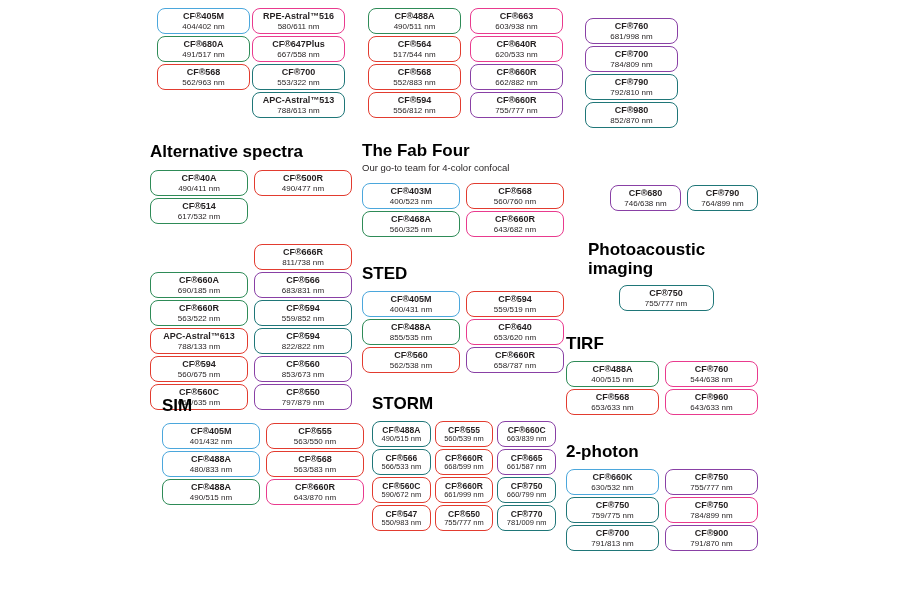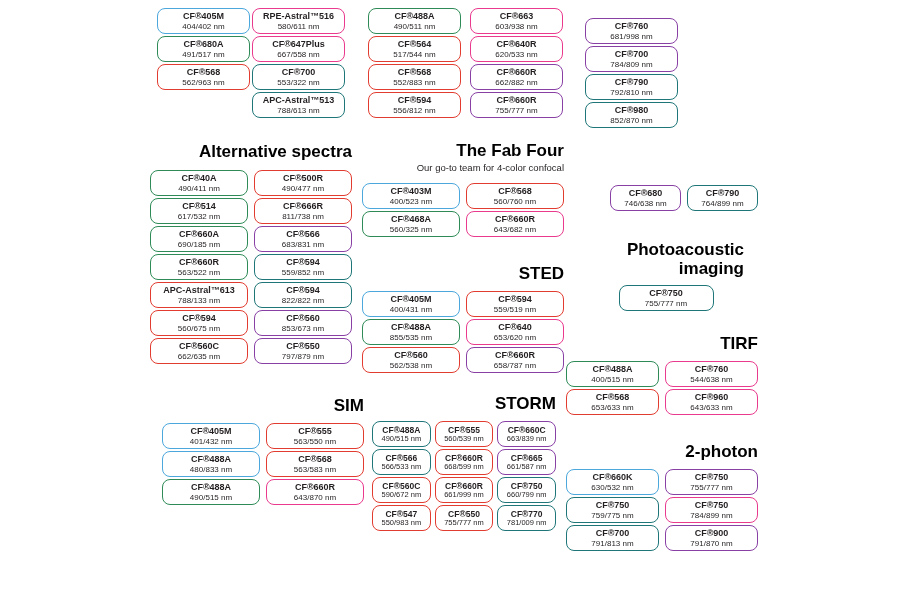--- a/index.html
+++ b/index.html
@@ -9,21 +9,21 @@
   }
   .abs{position:absolute;}
   
   .col{display:flex;flex-direction:column;gap:2px;width:93px;}
   #top1{left:157px;top:8px;}
   #top2{left:252px;top:8px;}
   #top3{left:368px;top:8px;}
   #top4{left:470px;top:8px;}
   #top5{left:585px;top:18px;}
   
-  section{text-align:right;}
+  section{text-align:left;}
   h2{font-size:17px;line-height:19px;margin:0;font-weight:700;color:#000;}
   .sub{font-size:9.5px;line-height:12px;margin:2px 0 0;color:#231f20;}
   .grid{display:grid;gap:2px 6px;margin-top:8px;}
   .cols2{grid-template-columns:repeat(2,1fr);}
   .cols3{grid-template-columns:repeat(3,1fr);}
   .withsub .grid{margin-top:9px;}
   #alt{left:150px;top:142px;width:202px;}
   #fab{left:362px;top:141px;width:202px;}
   #sted{left:362px;top:264px;width:202px;}
   #sim{left:162px;top:396px;width:202px;}
@@ -146,21 +146,21 @@
           <span class="val">490/411 nm</span>
         </div>
         <div class="box" style="border-color: rgb(226, 59, 47);">
           <span class="lbl">CF®500R</span>
           <span class="val">490/477 nm</span>
         </div>
         <div class="box" style="border-color: rgb(46, 139, 87);">
           <span class="lbl">CF®514</span>
           <span class="val">617/532 nm</span>
         </div>
-        <div class="box" style="border-color: rgb(226, 59, 47);">
+        <div class="box" style="border-color: rgb(226, 59, 47); margin-top: 46px;">
           <span class="lbl">CF®666R</span>
           <span class="val">811/738 nm</span>
         </div>
         <div class="box" style="border-color: rgb(46, 139, 87);">
           <span class="lbl">CF®660A</span>
           <span class="val">690/185 nm</span>
         </div>
         <div class="box" style="border-color: rgb(137, 64, 165);">
           <span class="lbl">CF®566</span>
           <span class="val">683/831 nm</span>

